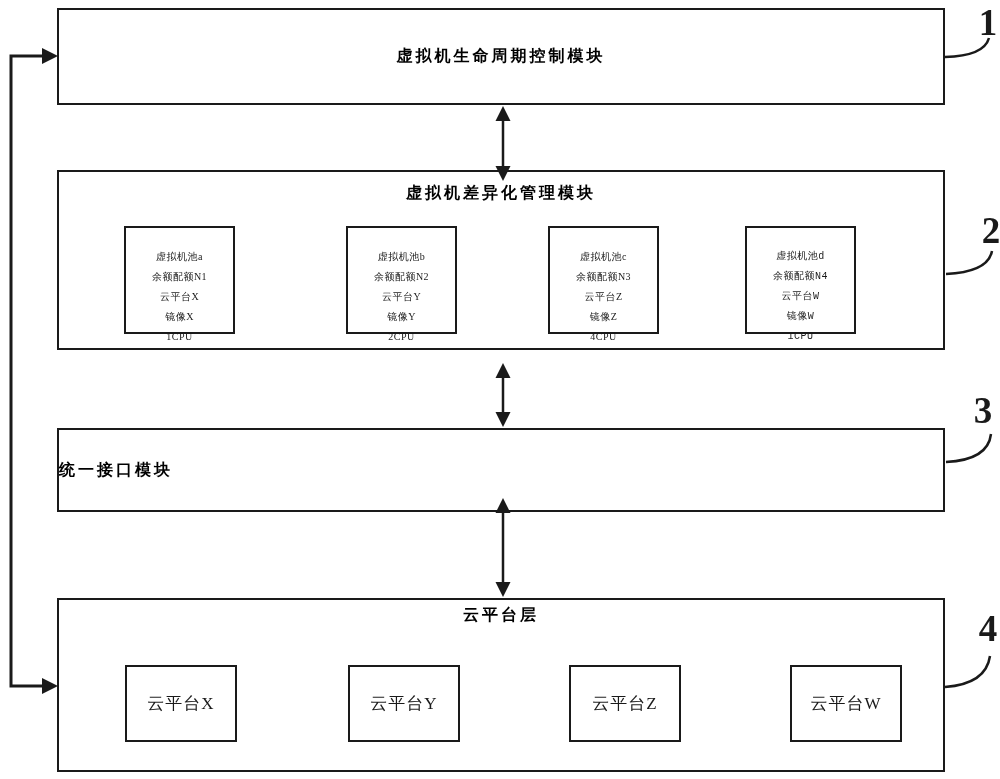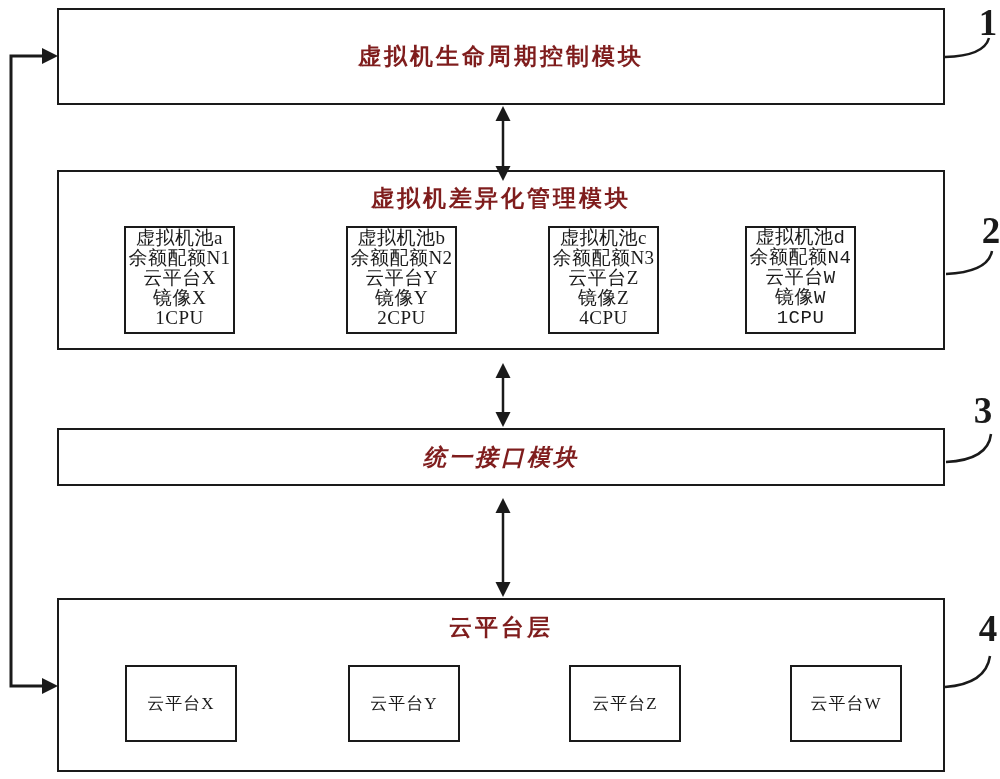--- a/index.html
+++ b/index.html
@@ -18,43 +18,43 @@
   .module {
     position: absolute;
     left: 57px;
     width: 888px;
     border: 2px solid #1a1a1a;
     background: #ffffff;
   }
   .module-title {
     text-align: center;
     font-weight: bold;
-    font-size: 23px;
+    font-size: 16px;
     letter-spacing: 3px;
-    color: #7f1d1d;
+    color: #000000;
     white-space: nowrap;
   }
   .module-1 { top: 8px;   height: 97px;  display: flex; align-items: center; justify-content: center; }
   .module-2 { top: 170px; height: 180px; }
-  .module-3 { top: 428px; height: 58px;  display: flex; align-items: center; justify-content: center; font-style: italic; }
+  .module-3 { top: 428px; height: 84px;  display: flex; align-items: center; justify-content: flex-start; }
   .module-4 { top: 598px; height: 174px; }
   .module-2 .module-title { margin-top: 11px; }
-  .module-4 .module-title { margin-top: 12px; }
+  .module-4 .module-title { margin-top: 5px; }
 
   .pool-box {
     position: absolute;
     top: 54px;
     width: 111px;
     height: 108px;
     border: 2px solid #1a1a1a;
     background: #ffffff;
     text-align: center;
-    font-size: 19px;
+    font-size: 10px;
     line-height: 20px;
-    padding-top: 0;
+    padding-top: 19px;
     letter-spacing: 0.5px;
   }
   .pool-a { left: 65px; }
   .pool-b { left: 287px; font-family: Liberation Serif, serif; }
   .pool-c { left: 489px; }
   .pool-d { left: 686px; font-family: Liberation Mono, monospace; }
 
   .platform-box {
     position: absolute;
     top: 65px;

